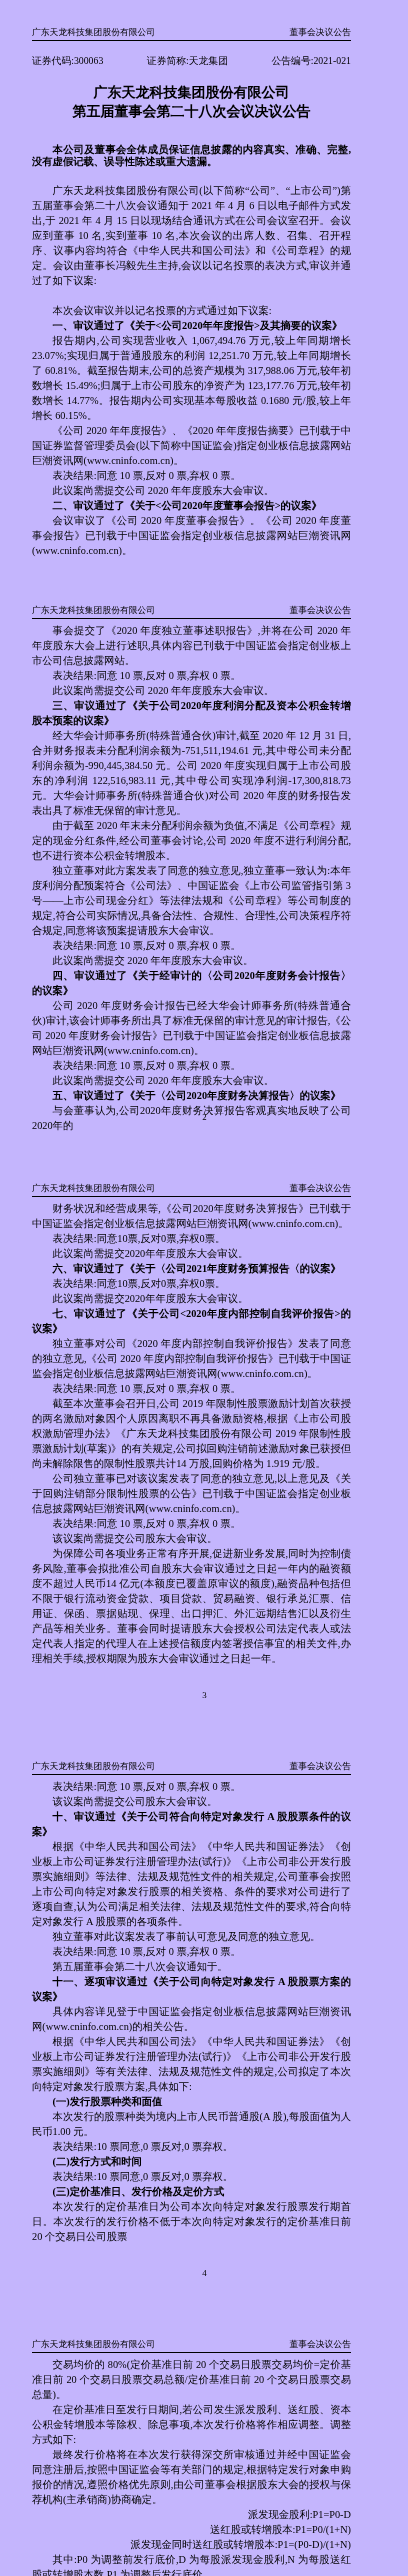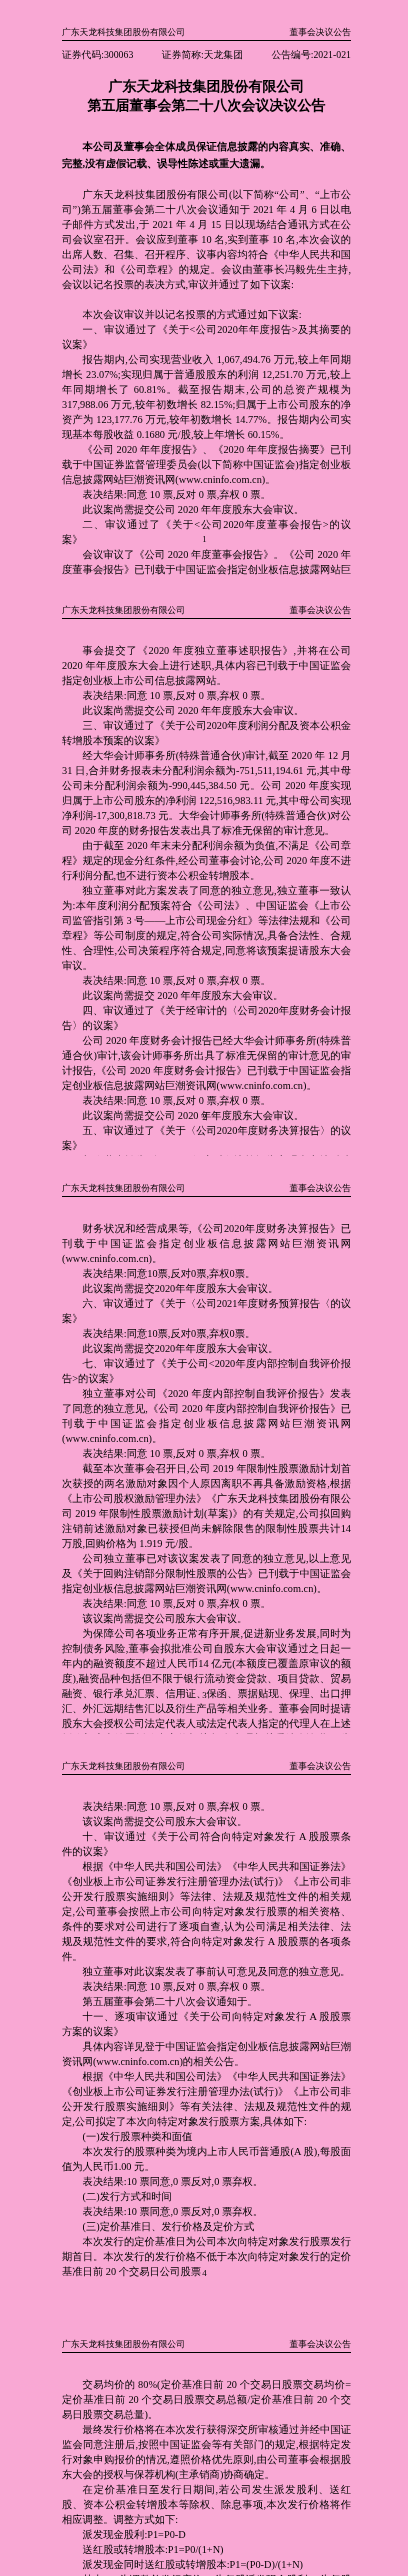--- a/index.html
+++ b/index.html
@@ -2,43 +2,43 @@
 <html style="font-size:8.2px"><head>
 <meta charset="utf-8">
 <style>
   html,body { margin:0; padding:0; background:#ffffff; }
   .doc {
     position:relative; width:409px; height:3468px; background:#ffffff;
     color:#000; font-family:"Liberation Serif", serif;
   }
   .page {
     position:absolute; left:0; width:409px; height:578px;
-    box-sizing:border-box; padding:0 58px 0 62px; overflow:hidden; background:#f9a8d4;
+    box-sizing:border-box; padding:0 58px 0 32px; overflow:hidden; background:#c4b5fd;
   }
   .page-header {
     display:flex; justify-content:space-between; align-items:flex-end;
     margin-top:27px; padding-bottom:2.6px; border-bottom:1px solid #000;
     font-size:8.8px; line-height:10.3px;
   }
-  .page-body { margin-top:24px; font-size:10.3px; line-height:15px; text-align:justify; }
+  .page-body { margin-top:4px; font-size:10.3px; line-height:15px; text-align:justify; }
   .para { margin:0; text-indent:2em; }
-  .h { font-weight:normal; }
-  .formula { text-align:left; }
+  .h { font-weight:bold; }
+  .formula { text-align:right; }
   .gap-top { margin-top:15px; }
   .meta-row {
     display:flex; justify-content:space-between;
-    font-size:9.8px; line-height:12.4px; margin-top:8px;
+    font-size:9.8px; line-height:12.4px; margin-top:14px;
   }
   .title {
     text-align:center; font-weight:bold; font-size:14px; line-height:19.6px;
     margin-top:15.5px;
   }
   .notice {
     margin:21.6px 0 0 0; text-indent:2em; font-weight:bold;
-    font-size:10.3px; line-height:17px; text-align:justify;
+    font-size:10.3px; line-height:12px; text-align:justify;
   }
   .pageno {
     position:absolute; top:534px; left:0; width:100%;
     text-align:center; font-size:8.8px;
   }
 </style>
 </head>
 <body>
 
 <div class="doc">
@@ -55,21 +55,21 @@
     </div>
     <div class="title">
       <div>广东天龙科技集团股份有限公司</div>
       <div>第五届董事会第二十八次会议决议公告</div>
     </div>
     <p class="notice">本公司及董事会全体成员保证信息披露的内容真实、准确、完整,没有虚假记载、误导性陈述或重大遗漏。</p>
     <div class="page-body" style="margin-top:13px">
         <p class="para gap-top">广东天龙科技集团股份有限公司(以下简称“公司”、“上市公司”)第五届董事会第二十八次会议通知于 2021 年 4 月 6 日以电子邮件方式发出,于 2021 年 4 月 15 日以现场结合通讯方式在公司会议室召开。会议应到董事 10 名,实到董事 10 名,本次会议的出席人数、召集、召开程序、议事内容均符合《中华人民共和国公司法》和《公司章程》的规定。会议由董事长冯毅先生主持,会议以记名投票的表决方式,审议并通过了如下议案:</p>
         <p class="para gap-top">本次会议审议并以记名投票的方式通过如下议案:</p>
         <p class="para h">一、审议通过了《关于&lt;公司2020年年度报告&gt;及其摘要的议案》</p>
-        <p class="para">报告期内,公司实现营业收入 1,067,494.76 万元,较上年同期增长 23.07%;实现归属于普通股股东的利润 12,251.70 万元,较上年同期增长了 60.81%。截至报告期末,公司的总资产规模为 317,988.06 万元,较年初数增长 82.15%;归属于上市公司股东的净资产为 123,177.76 万元,较年初数增长 14.77%。报告期内公司实现基本每股收益 0.1680 元/股,较上年增长 60.15%。</p>
+        <p class="para">报告期内,公司实现营业收入 1,067,494.76 万元,较上年同期增长 23.07%;实现归属于普通股股东的利润 12,251.70 万元,较上年同期增长了 60.81%。截至报告期末,公司的总资产规模为 317,988.06 万元,较年初数增长 15.49%;归属于上市公司股东的净资产为 123,177.76 万元,较年初数增长 14.77%。报告期内公司实现基本每股收益 0.1680 元/股,较上年增长 60.15%。</p>
         <p class="para">《公司 2020 年年度报告》、《2020 年年度报告摘要》已刊载于中国证券监督管理委员会(以下简称中国证监会)指定创业板信息披露网站巨潮资讯网(www.cninfo.com.cn)。</p>
         <p class="para">表决结果:同意 10 票,反对 0 票,弃权 0 票。</p>
         <p class="para">此议案尚需提交公司 2020 年年度股东大会审议。</p>
         <p class="para h">二、审议通过了《关于&lt;公司2020年度董事会报告&gt;的议案》</p>
         <p class="para">会议审议了《公司 2020 年度董事会报告》。《公司 2020 年度董事会报告》已刊载于中国证监会指定创业板信息披露网站巨潮资讯网(www.cninfo.com.cn)。</p>
       </div>
     <div class="pageno">1</div>
   </section>
 
   <section class="page" style="top:578px">
@@ -148,22 +148,22 @@
     <div class="pageno">4</div>
   </section>
 
   <section class="page" style="top:2312px">
     <div class="page-header">
       <span>广东天龙科技集团股份有限公司</span>
       <span>董事会决议公告</span>
     </div>
     <div class="page-body">
         <p class="para">交易均价的 80%(定价基准日前 20 个交易日股票交易均价=定价基准日前 20 个交易日股票交易总额/定价基准日前 20 个交易日股票交易总量)。</p>
+        <p class="para">在定价基准日至发行日期间,若公司发生派发股利、送红股、资本公积金转增股本等除权、除息事项,本次发行价格将作相应调整。调整方式如下:</p>
         <p class="para">最终发行价格将在本次发行获得深交所审核通过并经中国证监会同意注册后,按照中国证监会等有关部门的规定,根据特定发行对象申购报价的情况,遵照价格优先原则,由公司董事会根据股东大会的授权与保荐机构(主承销商)协商确定。</p>
-        <p class="para">在定价基准日至发行日期间,若公司发生派发股利、送红股、资本公积金转增股本等除权、除息事项,本次发行价格将作相应调整。调整方式如下:</p>
         <p class="para formula">派发现金股利:P1=P0-D</p>
         <p class="para formula">送红股或转增股本:P1=P0/(1+N)</p>
         <p class="para formula">派发现金同时送红股或转增股本:P1=(P0-D)/(1+N)</p>
         <p class="para">其中:P0 为调整前发行底价,D 为每股派发现金股利,N 为每股送红股或转增股本数,P1 为调整后发行底价。</p>
       </div>
 
   </section>
 
 </div>
 

